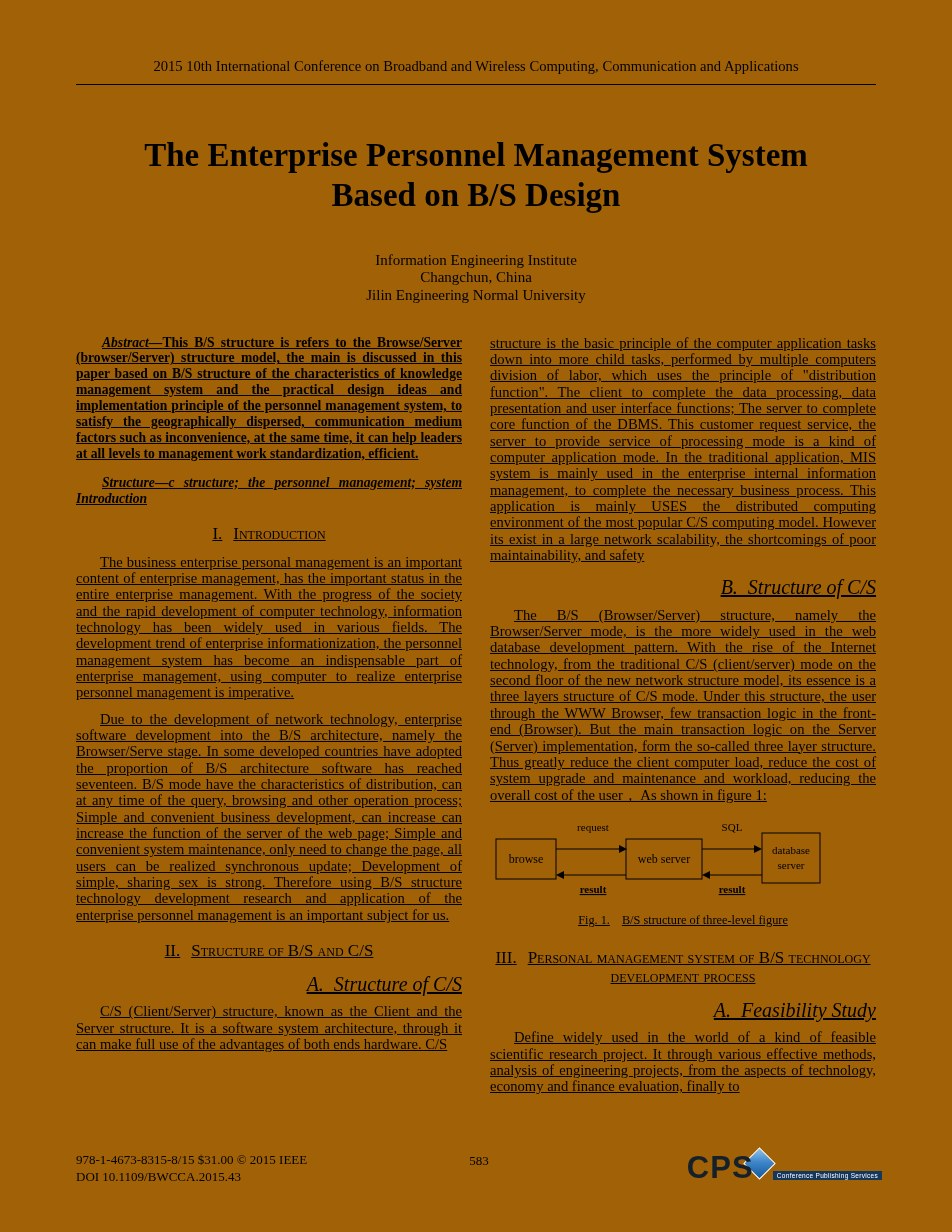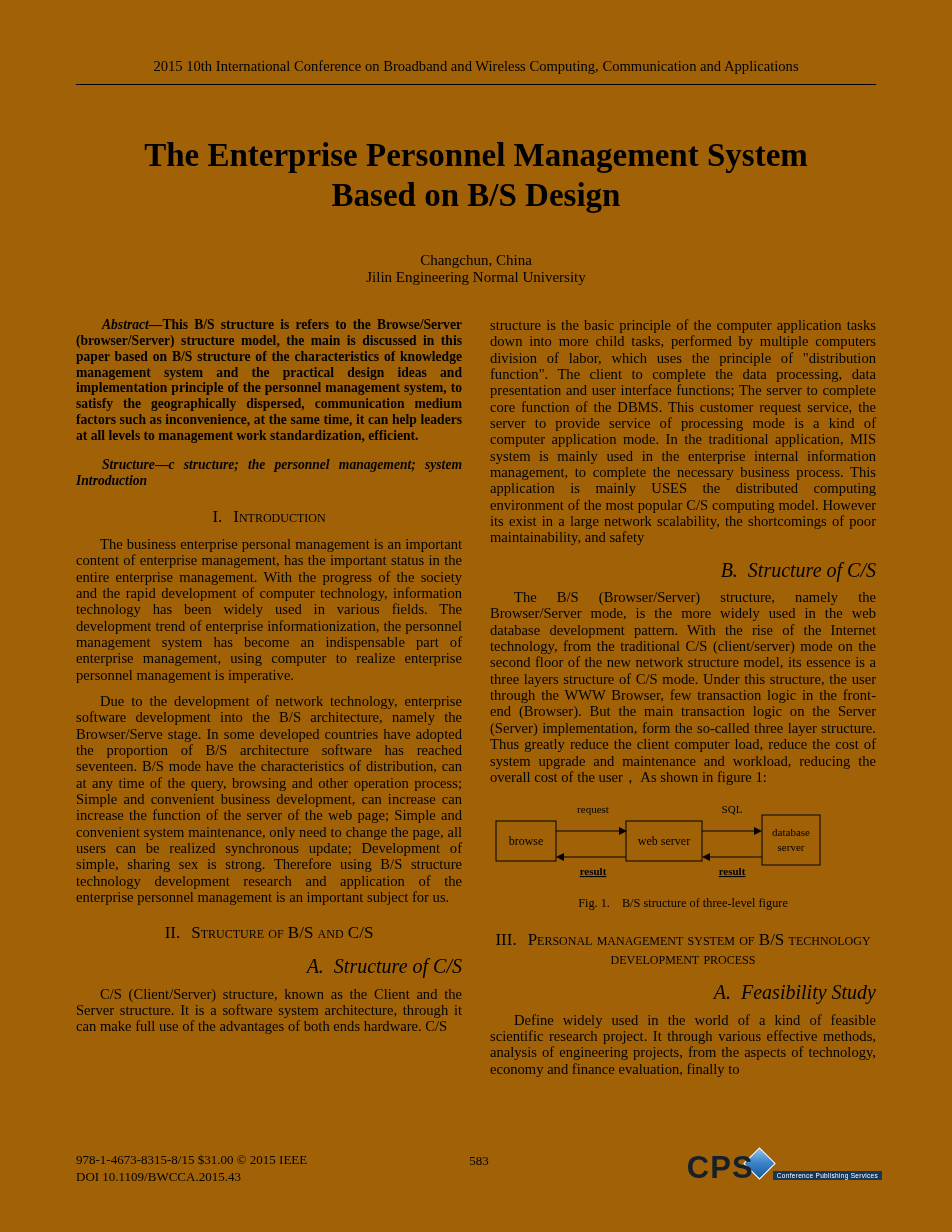--- a/index.html
+++ b/index.html
@@ -29,21 +29,21 @@
     text-align: center;
     line-height: 1.22;
     margin: 50px auto 0 auto;
     width: 740px;
   }
 
   .authors { text-align: center; margin-top: 36px; line-height: 1.18; }
   .author-name { font-size: 16.5px; margin-bottom: 5px; }
   .affil { font-size: 15px; }
 
-  .columns { display: flex; gap: 28px; margin-top: 30px; }
+  .columns { display: flex; gap: 28px; margin-top: 30px; text-decoration: underline; }
   .col {
     width: 386px;
     font-size: 14.6px;
     line-height: 1.12;
     text-align: justify;
   }
 
   .abstract {
     font-weight: bold;
     font-size: 13.6px;
@@ -147,20 +147,21 @@
 <body>
 
 <div class="sheet">
   <div class="inner">
 
     <div class="conf-header">2015 10th International Conference on Broadband and Wireless Computing, Communication and Applications</div>
 
     <h1 class="title">The Enterprise Personnel Management System Based on B/S Design</h1>
 
     <div class="authors">
+      <div class="affil">Information Engineering Institute</div>
       <div class="affil">Changchun, China</div>
       <div class="affil">Jilin Engineering Normal University</div>
     </div>
 
     <div class="columns">
 
       <div class="col">
         <p class="abstract">
           <span class="abstract-label">Abstract—</span><span>This B/S structure is refers to the Browse/Server (browser/Server) structure model, the main is discussed in this paper based on B/S structure of the characteristics of knowledge management system and the practical design ideas and implementation principle of the personnel management system, to satisfy the geographically dispersed, communication medium factors such as inconvenience, at the same time, it can help leaders at all levels to management work standardization, efficient.</span>
         </p>

